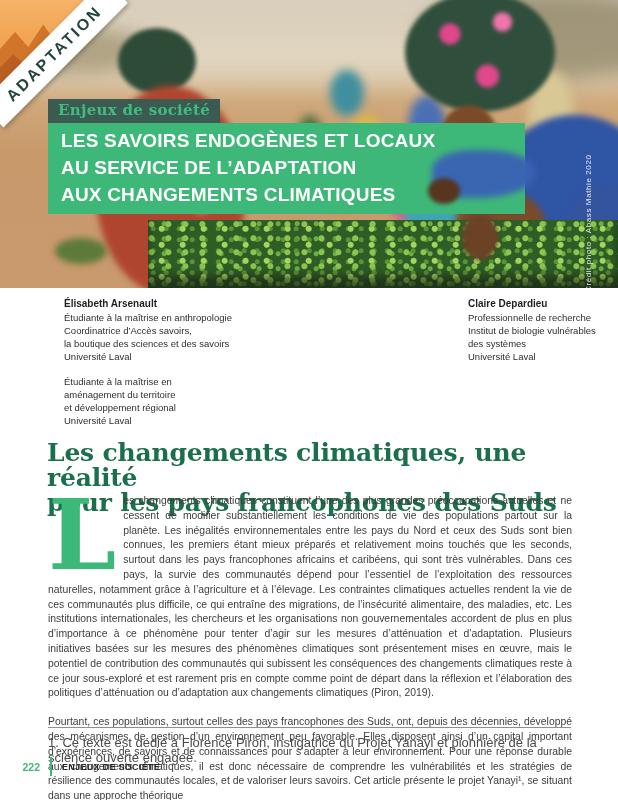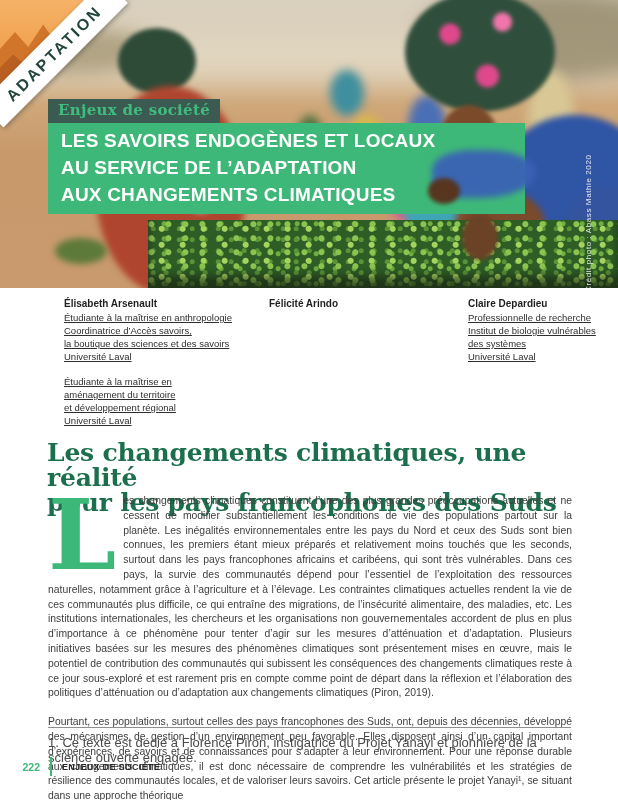--- a/index.html
+++ b/index.html
@@ -87,21 +87,21 @@
   .credit { position:absolute; left:584px; top:132px; height:160px; z-index:12;
     writing-mode:vertical-rl; transform:rotate(180deg);
     font-size:8px; letter-spacing:.6px; color:rgba(255,255,255,.88); }
 
   
   .authors { position:absolute; left:48px; top:297px; width:524px;
     display:grid; grid-template-columns:189px 183px 152px; column-gap:16px;
     font-size:9.5px; line-height:13px; color:#2e2e2e;margin-left:16px; }
   .author { margin-bottom:12px; }
   .author-name { font-weight:bold; font-size:10px; margin-bottom:1px; color:#1f1f1f; }
-  .author-lines { white-space:pre-line;text-decoration:underline; }
+  .author-lines { white-space:pre-line; }
 
   
   .section-heading { position:absolute; left:47px; top:440px;
     font-family:"DejaVu Serif", serif; font-weight:bold; color:#1b6f4c;
     font-size:25px; line-height:25px; letter-spacing:-.2px; white-space:pre-line; }
 
   
   .body-text { position:absolute; left:48px; top:494px; width:524px;
     font-size:10.4px; line-height:14.8px; text-align:justify; color:#3d3d3d; }
   .dropcap { float:left; font-family:"DejaVu Serif", serif; font-weight:bold;
@@ -177,21 +177,20 @@
       </div>
       <div class="author">
         <div class="author-lines">Étudiante à la maîtrise en
 aménagement du territoire
 et développement régional
 Université Laval</div>
       </div>
     </div>
     <div>
       <div class="author">
-        <div class="author-name">Félicité Arindo</div>
       </div>
     </div>
     <div>
       <div class="author">
         <div class="author-name">Claire Depardieu</div>
         <div class="author-lines">Professionnelle de recherche
 Institut de biologie vulnérables
 des systèmes
 Université Laval</div>
       </div>

